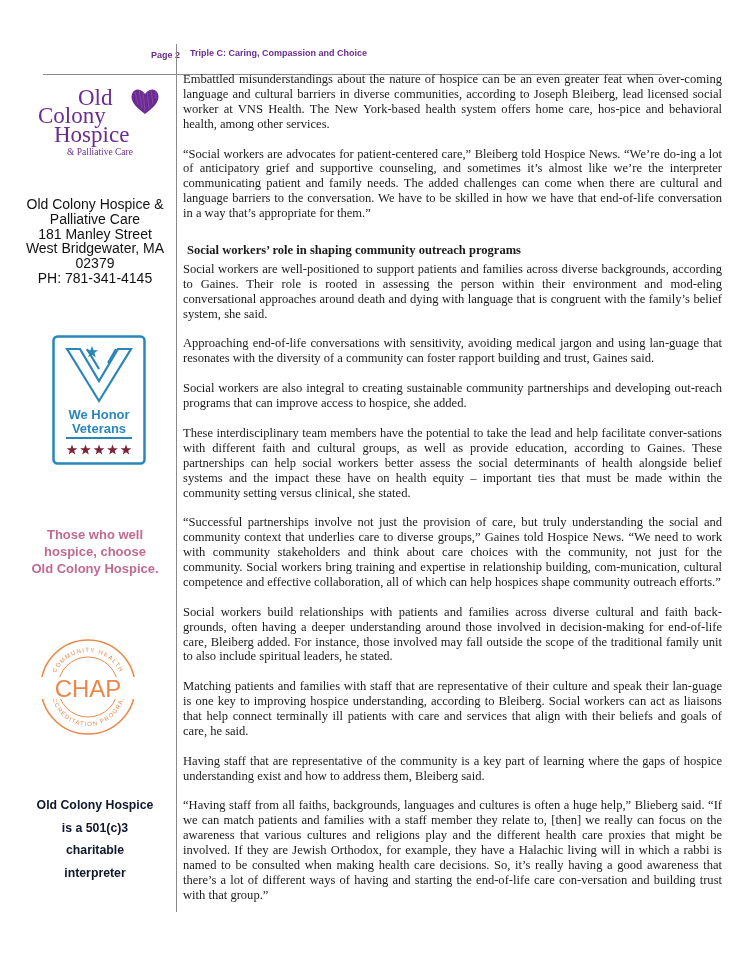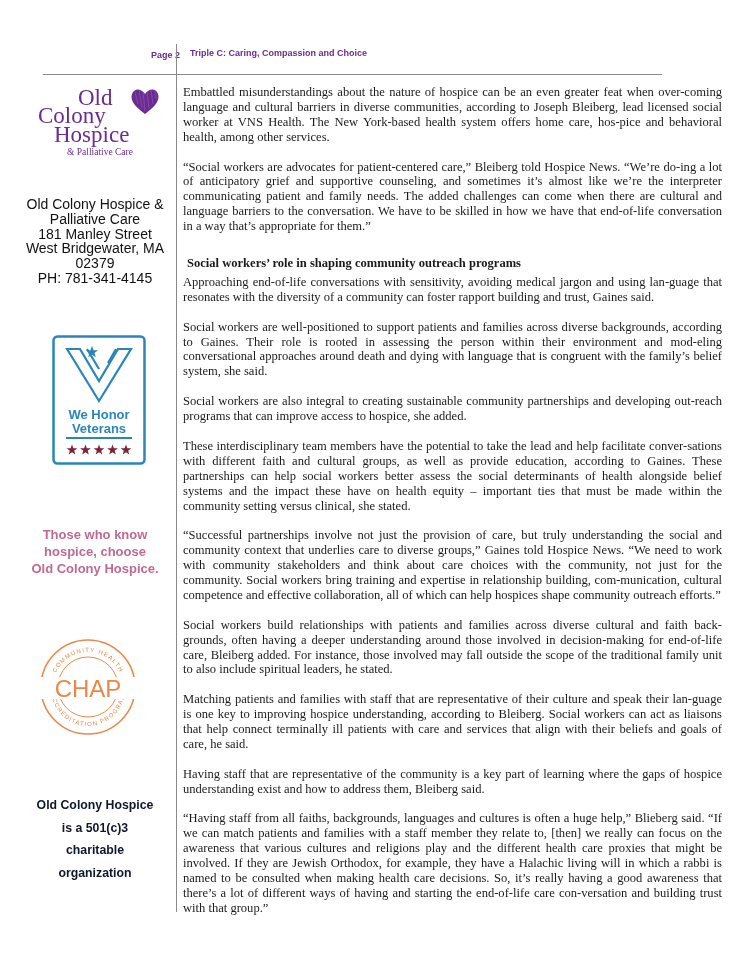--- a/index.html
+++ b/index.html
@@ -40,21 +40,21 @@
     }
     .chap { position: absolute; left: 37px; top: 637px; width: 103px; height: 100px; }
 
     .charity {
       position: absolute; left: 20px; top: 794px; width: 150px; text-align: center;
       font-family: "Liberation Sans", sans-serif; font-weight: bold; font-size: 12.3px; line-height: 22.7px; color: #0f172a;
     }
 
     
     .main {
-      position: absolute; left: 183px; top: 85px; width: 539px;
+      position: absolute; left: 183px; top: 72px; width: 539px;
       font-family: "Liberation Serif", serif; font-size: 12.55px; line-height: 14.9px; color: #1a1a1a;
       text-align: justify; hyphens: auto;
     }
     .main p { margin: 0 0 14.9px 0; }
     .main .section-head { font-weight: bold; margin: 4px; text-align: left; }
   </style>
 </head>
 <body>
 
 <div class="hdr-page">Page 2</div>
@@ -103,21 +103,21 @@
   <g id="vet-stars">
       <polygon points="20.00,109.40 21.35,113.14 25.33,113.27 22.19,115.71 23.29,119.53 20.00,117.30 16.71,119.53 17.81,115.71 14.67,113.27 18.65,113.14" fill="#7b2638"></polygon>
       <polygon points="33.50,109.40 34.85,113.14 38.83,113.27 35.69,115.71 36.79,119.53 33.50,117.30 30.21,119.53 31.31,115.71 28.17,113.27 32.15,113.14" fill="#7b2638"></polygon>
       <polygon points="47.00,109.40 48.35,113.14 52.33,113.27 49.19,115.71 50.29,119.53 47.00,117.30 43.71,119.53 44.81,115.71 41.67,113.27 45.65,113.14" fill="#7b2638"></polygon>
       <polygon points="60.50,109.40 61.85,113.14 65.83,113.27 62.69,115.71 63.79,119.53 60.50,117.30 57.21,119.53 58.31,115.71 55.17,113.27 59.15,113.14" fill="#7b2638"></polygon>
       <polygon points="74.00,109.40 75.35,113.14 79.33,113.27 76.19,115.71 77.29,119.53 74.00,117.30 70.71,119.53 71.81,115.71 68.67,113.27 72.65,113.14" fill="#7b2638"></polygon>
     </g>
 </svg>
 
 <div class="tagline">
-  <div>Those who know</div>
+  <div>Those who well</div>
   <div>hospice, choose</div>
   <div>Old Colony Hospice.</div>
 </div>
 
 <svg class="chap" viewBox="0 0 103 100">
   <defs>
     <path id="arcTop" d="M 16 50 A 35 35 0 0 1 86 50"></path>
     <path id="arcBot" d="M 14 52 A 37 37 0 0 0 88 52"></path>
   </defs>
   <circle cx="51" cy="50" r="47" fill="none" stroke="#e8894a" stroke-width="1.6"></circle>
@@ -129,29 +129,29 @@
     <textPath href="#arcBot" startOffset="50%" text-anchor="middle">ACCREDITATION PROGRAM</textPath>
   </text>
   <rect x="3" y="40" width="97" height="22" fill="#ffffff"></rect>
   <text x="51" y="60" text-anchor="middle" font-family="Liberation Sans, sans-serif" font-size="24" fill="#e8894a">CHAP</text>
 </svg>
 
 <div class="charity">
   <div>Old Colony Hospice</div>
   <div>is a 501(c)3</div>
   <div>charitable</div>
-  <div>organization</div>
+  <div>interpreter</div>
 </div>
 
 <div class="main">
   <p>Embattled misunderstandings about the nature of hospice can be an even greater feat when over-coming language and cultural barriers in diverse communities, according to Joseph Bleiberg, lead licensed social worker at VNS Health. The New York-based health system offers home care, hos-pice and behavioral health, among other services.</p>
   <p style="margin-bottom:22px">“Social workers are advocates for patient-centered care,” Bleiberg told Hospice News. “We’re do-ing a lot of anticipatory grief and supportive counseling, and sometimes it’s almost like we’re the interpreter communicating patient and family needs. The added challenges can come when there are cultural and language barriers to the conversation. We have to be skilled in how we have that end-of-life conversation in a way that’s appropriate for them.”</p>
   <p class="section-head">Social workers’ role in shaping community outreach programs</p>
+  <p>Social workers are well-positioned to support patients and families across diverse backgrounds, according to Gaines. Their role is rooted in assessing the person within their environment and mod-eling conversational approaches around death and dying with language that is congruent with the family’s belief system, she said.</p>
   <p>Approaching end-of-life conversations with sensitivity, avoiding medical jargon and using lan-guage that resonates with the diversity of a community can foster rapport building and trust, Gaines said.</p>
-  <p>Social workers are well-positioned to support patients and families across diverse backgrounds, according to Gaines. Their role is rooted in assessing the person within their environment and mod-eling conversational approaches around death and dying with language that is congruent with the family’s belief system, she said.</p>
   <p>Social workers are also integral to creating sustainable community partnerships and developing out-reach programs that can improve access to hospice, she added.</p>
   <p>These interdisciplinary team members have the potential to take the lead and help facilitate conver-sations with different faith and cultural groups, as well as provide education, according to Gaines. These partnerships can help social workers better assess the social determinants of health alongside belief systems and the impact these have on health equity – important ties that must be made within the community setting versus clinical, she stated.</p>
   <p>“Successful partnerships involve not just the provision of care, but truly understanding the social and community context that underlies care to diverse groups,” Gaines told Hospice News. “We need to work with community stakeholders and think about care choices with the community, not just for the community. Social workers bring training and expertise in relationship building, com-munication, cultural competence and effective collaboration, all of which can help hospices shape community outreach efforts.”</p>
   <p>Social workers build relationships with patients and families across diverse cultural and faith back-grounds, often having a deeper understanding around those involved in decision-making for end-of-life care, Bleiberg added. For instance, those involved may fall outside the scope of the traditional family unit to also include spiritual leaders, he stated.</p>
   <p>Matching patients and families with staff that are representative of their culture and speak their lan-guage is one key to improving hospice understanding, according to Bleiberg. Social workers can act as liaisons that help connect terminally ill patients with care and services that align with their beliefs and goals of care, he said.</p>
   <p>Having staff that are representative of the community is a key part of learning where the gaps of hospice understanding exist and how to address them, Bleiberg said.</p>
   <p>“Having staff from all faiths, backgrounds, languages and cultures is often a huge help,” Blieberg said. “If we can match patients and families with a staff member they relate to, [then] we really can focus on the awareness that various cultures and religions play and the different health care proxies that might be involved. If they are Jewish Orthodox, for example, they have a Halachic living will in which a rabbi is named to be consulted when making health care decisions. So, it’s really having a good awareness that there’s a lot of different ways of having and starting the end-of-life care con-versation and building trust with that group.”</p>
 </div>
 
 </body></html>

